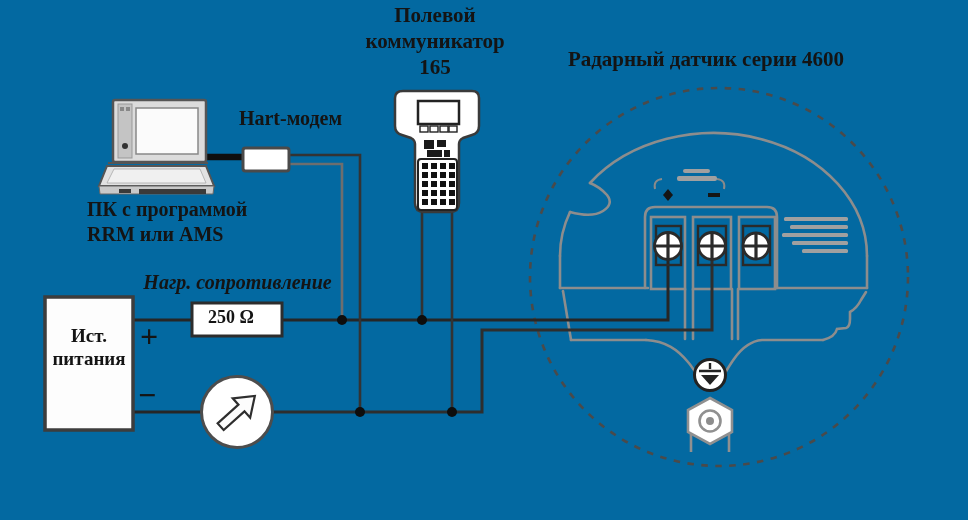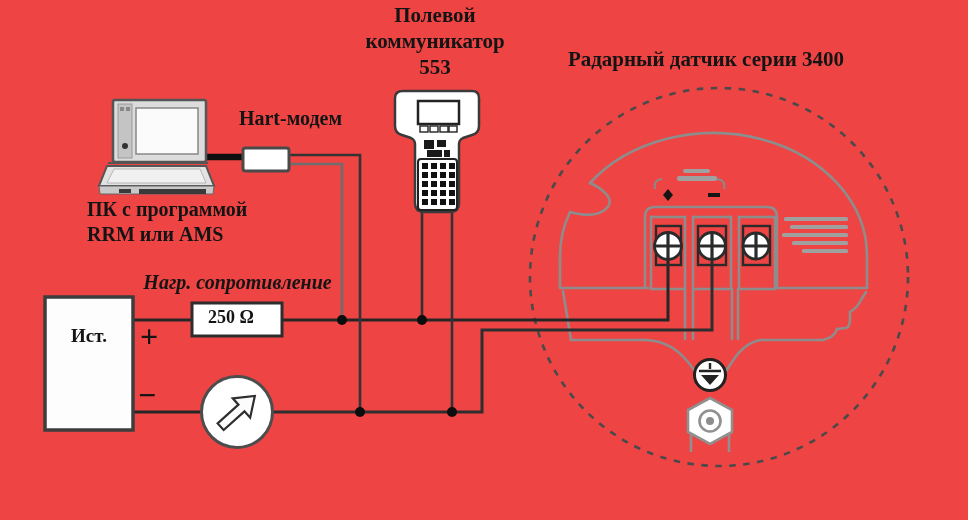--- a/index.html
+++ b/index.html
@@ -1,16 +1,16 @@
 <!DOCTYPE html>
 <html><head>
 <meta charset="utf-8">
 <style>
   html,body{margin:0;padding:0;background:#ffffff;}
-  #stage{position:relative;width:968px;height:520px;background:#ef4444;overflow:hidden;
+  #stage{position:relative;width:968px;height:520px;background:#0369a1;overflow:hidden;
          font-family:"Liberation Serif","DejaVu Serif",serif;}
   #art{position:absolute;left:0;top:0;z-index:1;}
   .lbl{position:absolute;z-index:2;font-weight:bold;color:#141414;white-space:nowrap;}
   .ctr{text-align:center;}
 </style>
 </head>
 <body>
 
 <div id="stage">
 
@@ -177,37 +177,38 @@
           <rect x="431" y="199" width="6" height="6"></rect>
           <rect x="440" y="199" width="6" height="6"></rect>
           <rect x="449" y="199" width="6" height="6"></rect>
       </g>
     </g>
   </svg>
 
   <div class="lbl ctr" style="left:345px;top:2px;width:180px;font-size:21px;line-height:26px;">
     <div>Полевой</div>
     <div>коммуникатор</div>
-    <div>553</div>
+    <div>165</div>
   </div>
 
-  <div class="lbl ctr" style="left:545px;top:47px;width:322px;font-size:21px;">Радарный датчик серии 3400</div>
+  <div class="lbl ctr" style="left:545px;top:47px;width:322px;font-size:21px;">Радарный датчик серии 4600</div>
 
   <div class="lbl" style="left:87px;top:197px;font-size:20px;line-height:25px;">
     <div>ПК с программой</div>
     <div>RRM или AMS</div>
   </div>
 
   <div class="lbl ctr" style="left:228px;top:107px;width:125px;font-size:20px;">Hart-модем</div>
 
   <div class="lbl ctr" style="left:125px;top:271px;width:225px;font-size:20px;font-style:italic;">Нагр. сопротивление</div>
 
   <div class="lbl ctr" style="left:192px;top:307px;width:78px;font-size:18px;">250 Ω</div>
 
   <div class="lbl ctr" style="left:45px;top:324px;width:88px;font-size:19px;line-height:23px;text-align:center;">
     <div>Ист.</div>
+    <div>питания</div>
   </div>
 
   <div class="lbl ctr" style="left:137px;top:320px;width:24px;font-size:32px;line-height:32px;">+</div>
 
   <div class="lbl ctr" style="left:135px;top:378px;width:24px;font-size:32px;line-height:34px;">−</div>
 
 </div>
 
 </body></html>

